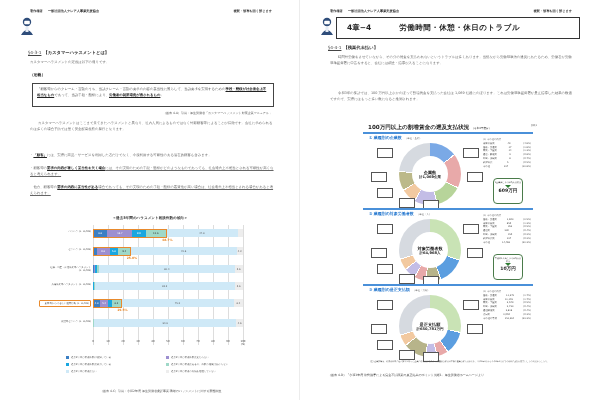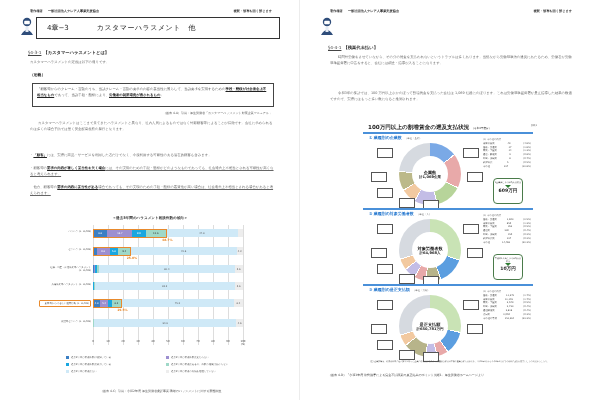--- a/index.html
+++ b/index.html
@@ -84,24 +84,20 @@
     </div>
     <span>複製・頒布を固く禁じます</span>
   </div>
 
   <svg class="avatar" viewBox="0 0 14 20">
     <circle cx="7" cy="6" r="4.2" fill="#2f4d7a"></circle>
     <rect x="4.2" y="4.8" width="5.6" height="3.4" rx="1" fill="#fff"></rect>
     <path d="M1 19 Q7 9 13 19 Z" fill="#2f4d7a"></path>
     <rect x="5.5" y="11" width="3" height="5" fill="#e6ecf5"></rect>
   </svg>
-  <div class="chapter">
-    <span class="num">4章−3</span>
-    <span class="title">カスタマーハラスメント　他</span>
-  </div>
 
   <div class="sec" style="top:50px;">
     <span class="sid">§4-3-1</span><span>【カスタマーハラスメントとは】</span>
   </div>
   <div class="para" style="top:59px;">カスタマーハラスメントの定義は以下の通りです。</div>
   <div class="sec" style="top:72px; left:30px; font-size:3.8px;">（定義）</div>
 
   <div class="defbox">
     <span>「顧客等からのクレーム・言動のうち、当該クレーム・言動の要求の内容の妥当性に照らして、当該要求を実現するための</span><span class="em">手段・態様が社会通念上不相当なもの</span><span>であって、当該手段・態様により、</span><span class="em">労働者の就業環境が害されるもの</span><span>」</span>
   </div>
@@ -246,20 +242,24 @@
     </div>
     <span>複製・頒布を固く禁じます</span>
   </div>
 
   <svg class="avatar" viewBox="0 0 14 20">
     <circle cx="7" cy="6" r="4.2" fill="#2f4d7a"></circle>
     <rect x="4.2" y="4.8" width="5.6" height="3.4" rx="1" fill="#fff"></rect>
     <path d="M1 19 Q7 9 13 19 Z" fill="#2f4d7a"></path>
     <rect x="5.5" y="11" width="3" height="5" fill="#e6ecf5"></rect>
   </svg>
+  <div class="chapter">
+    <span class="num">4章−4</span>
+    <span class="title">労働時間・休憩・休日のトラブル</span>
+  </div>
 
   <div class="sec" style="top:45px;">
     <span class="sid">§4-4-1</span><span>【残業代未払い】</span>
   </div>
   <div class="para" style="top:54px; text-indent:8px;">時間外労働をさせていながら、その分の賃金を支払われないというトラブルは多くあります。当然ながら労働基準法の違反にあたるため、労働者が労働基準監督署に申告をすると、会社には調査・指導が入ることになります。</div>
   <div class="para" style="top:90px; text-indent:8px;">令和3年の集計では、100 万円以上さかのぼって割増賃金を支払った会社は 1,069 社超にのぼります。これは労働基準監督署が是正指導した結果の数値ですので、実際にはもっと多い数になると推測されます。</div>
 
   <div class="info" id="info">
     <div class="info-title">
       <span>100万円以上の割増賃金の遡及支払状況</span><small>（令和3年度分）</small>

